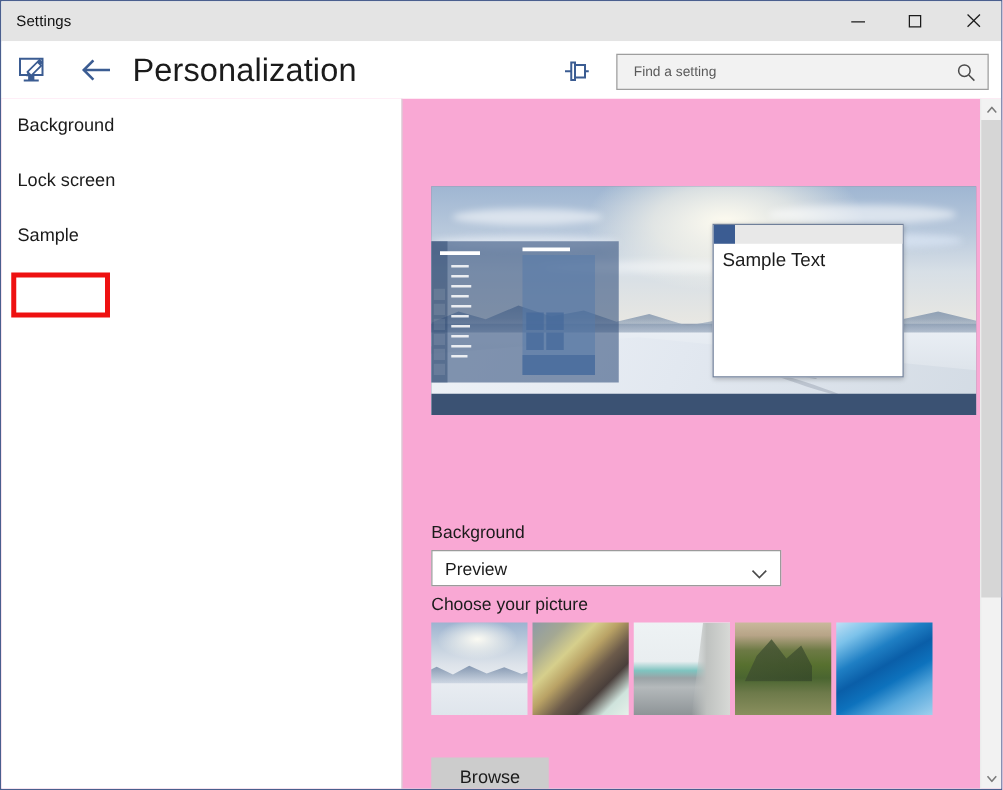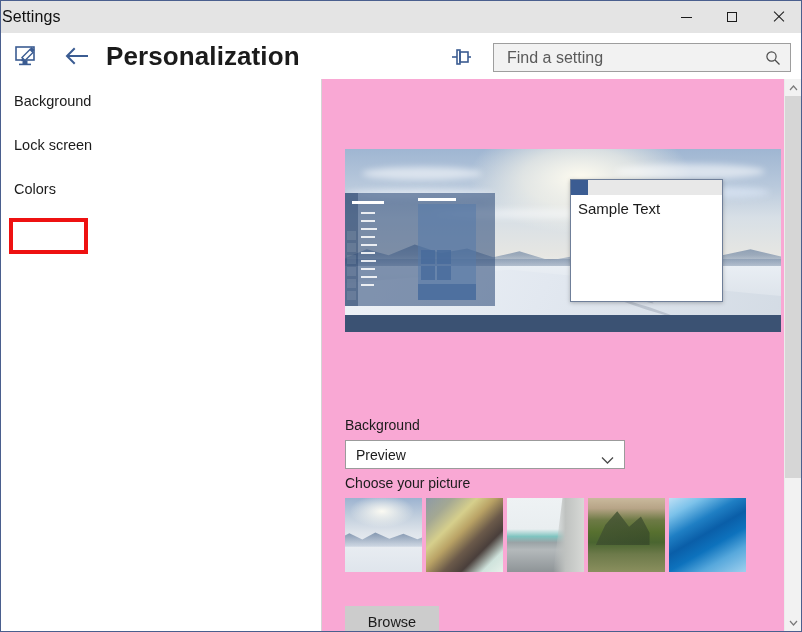--- a/index.html
+++ b/index.html
@@ -28,23 +28,23 @@
   .titlebar {
     position: absolute;
     top: 0; left: 0;
     width: 800px;
     height: 32px;
     background: #e4e4e4;
     display: flex;
     align-items: center;
   }
   .titlebar-text {
-    font-size: 16px;
+    font-size: 12px;
     color: #111111;
-    margin-left: 1px;
+    margin-left: 12px;
     letter-spacing: 0.1px;
   }
   .win-controls {
     position: absolute;
     top: 0;
     right: 0;
     display: flex;
     height: 32px;
   }
   .win-btn {
@@ -93,21 +93,21 @@
     display: flex; align-items: center; justify-content: center;
   }
   .back-arrow {
     margin-left: 22px;
     width: 30px; height: 24px;
     display: flex; align-items: center; justify-content: center;
   }
   .page-title {
     margin-left: 13px;
     font-size: 26px;
-    font-weight: 700;
+    font-weight: 400;
     color: #1b1b1b;
     letter-spacing: 0.1px;
   }
   .pin-icon {
     position: absolute;
     left: 448px;
     top: 13px;
     width: 26px; height: 22px;
     display: flex; align-items: center; justify-content: center;
   }
@@ -121,21 +121,21 @@
     border: 1px solid #9e9e9e;
     background: #f2f2f2;
     display: flex;
     align-items: center;
   }
   .search-input {
     border: 0;
     outline: 0;
     background: transparent;
     font-family: "Liberation Sans", sans-serif;
-    font-size: 16px;
+    font-size: 11px;
     color: #4a4a4a;
     margin-left: 11px;
     width: 240px;
     height: 100%;
   }
   .search-input::placeholder { color: #5a5a5a; opacity: 1; }
   .search-icon {
     position: absolute;
     right: 9px; top: 6px;
     width: 16px; height: 16px;
@@ -511,21 +511,21 @@
     <div class="divider"></div>
 
     <div class="sidebar">
       <div class="nav-item">
         <span>Background</span>
       </div>
       <div class="nav-item">
         <span>Lock screen</span>
       </div>
       <div class="nav-item annotated">
-        <span>Colors</span>
+        <span>Sample</span>
       </div>
       <div class="annotation-box"></div>
     </div>
 
     <div class="pane">
 
 
       <div class="preview-frame">
         <div class="sky"></div>
         <div class="cloud c1"></div>

